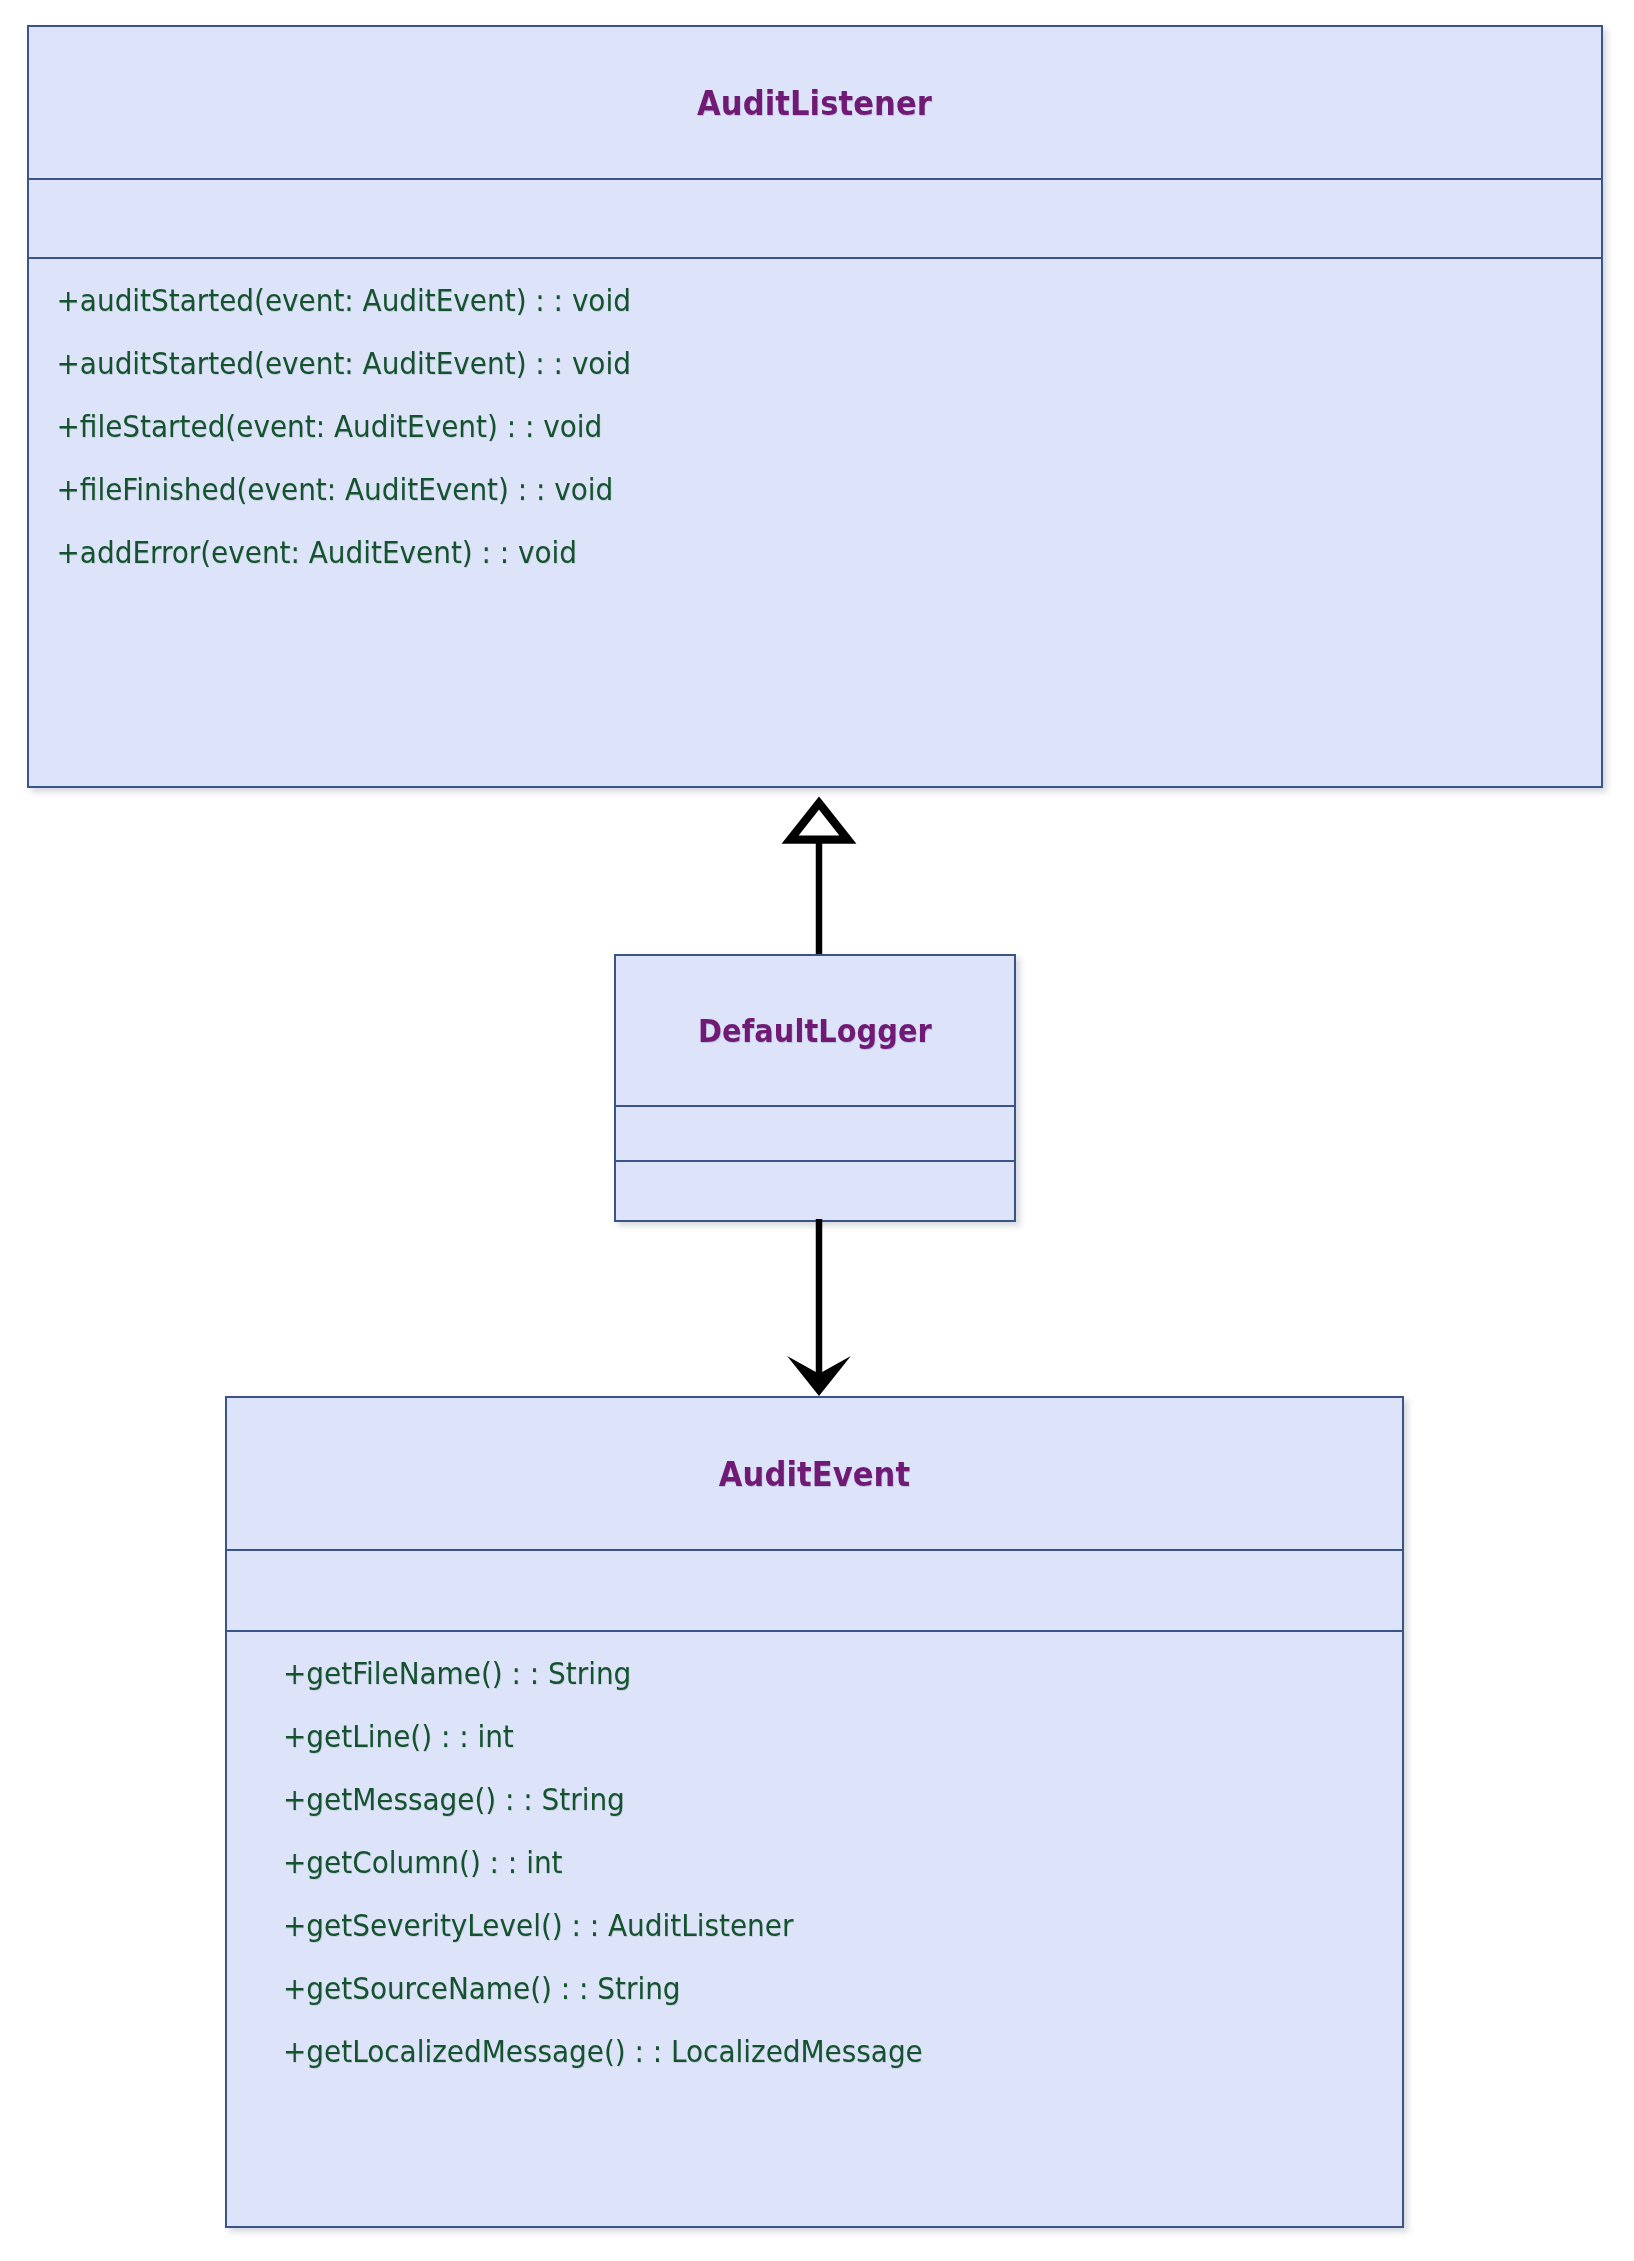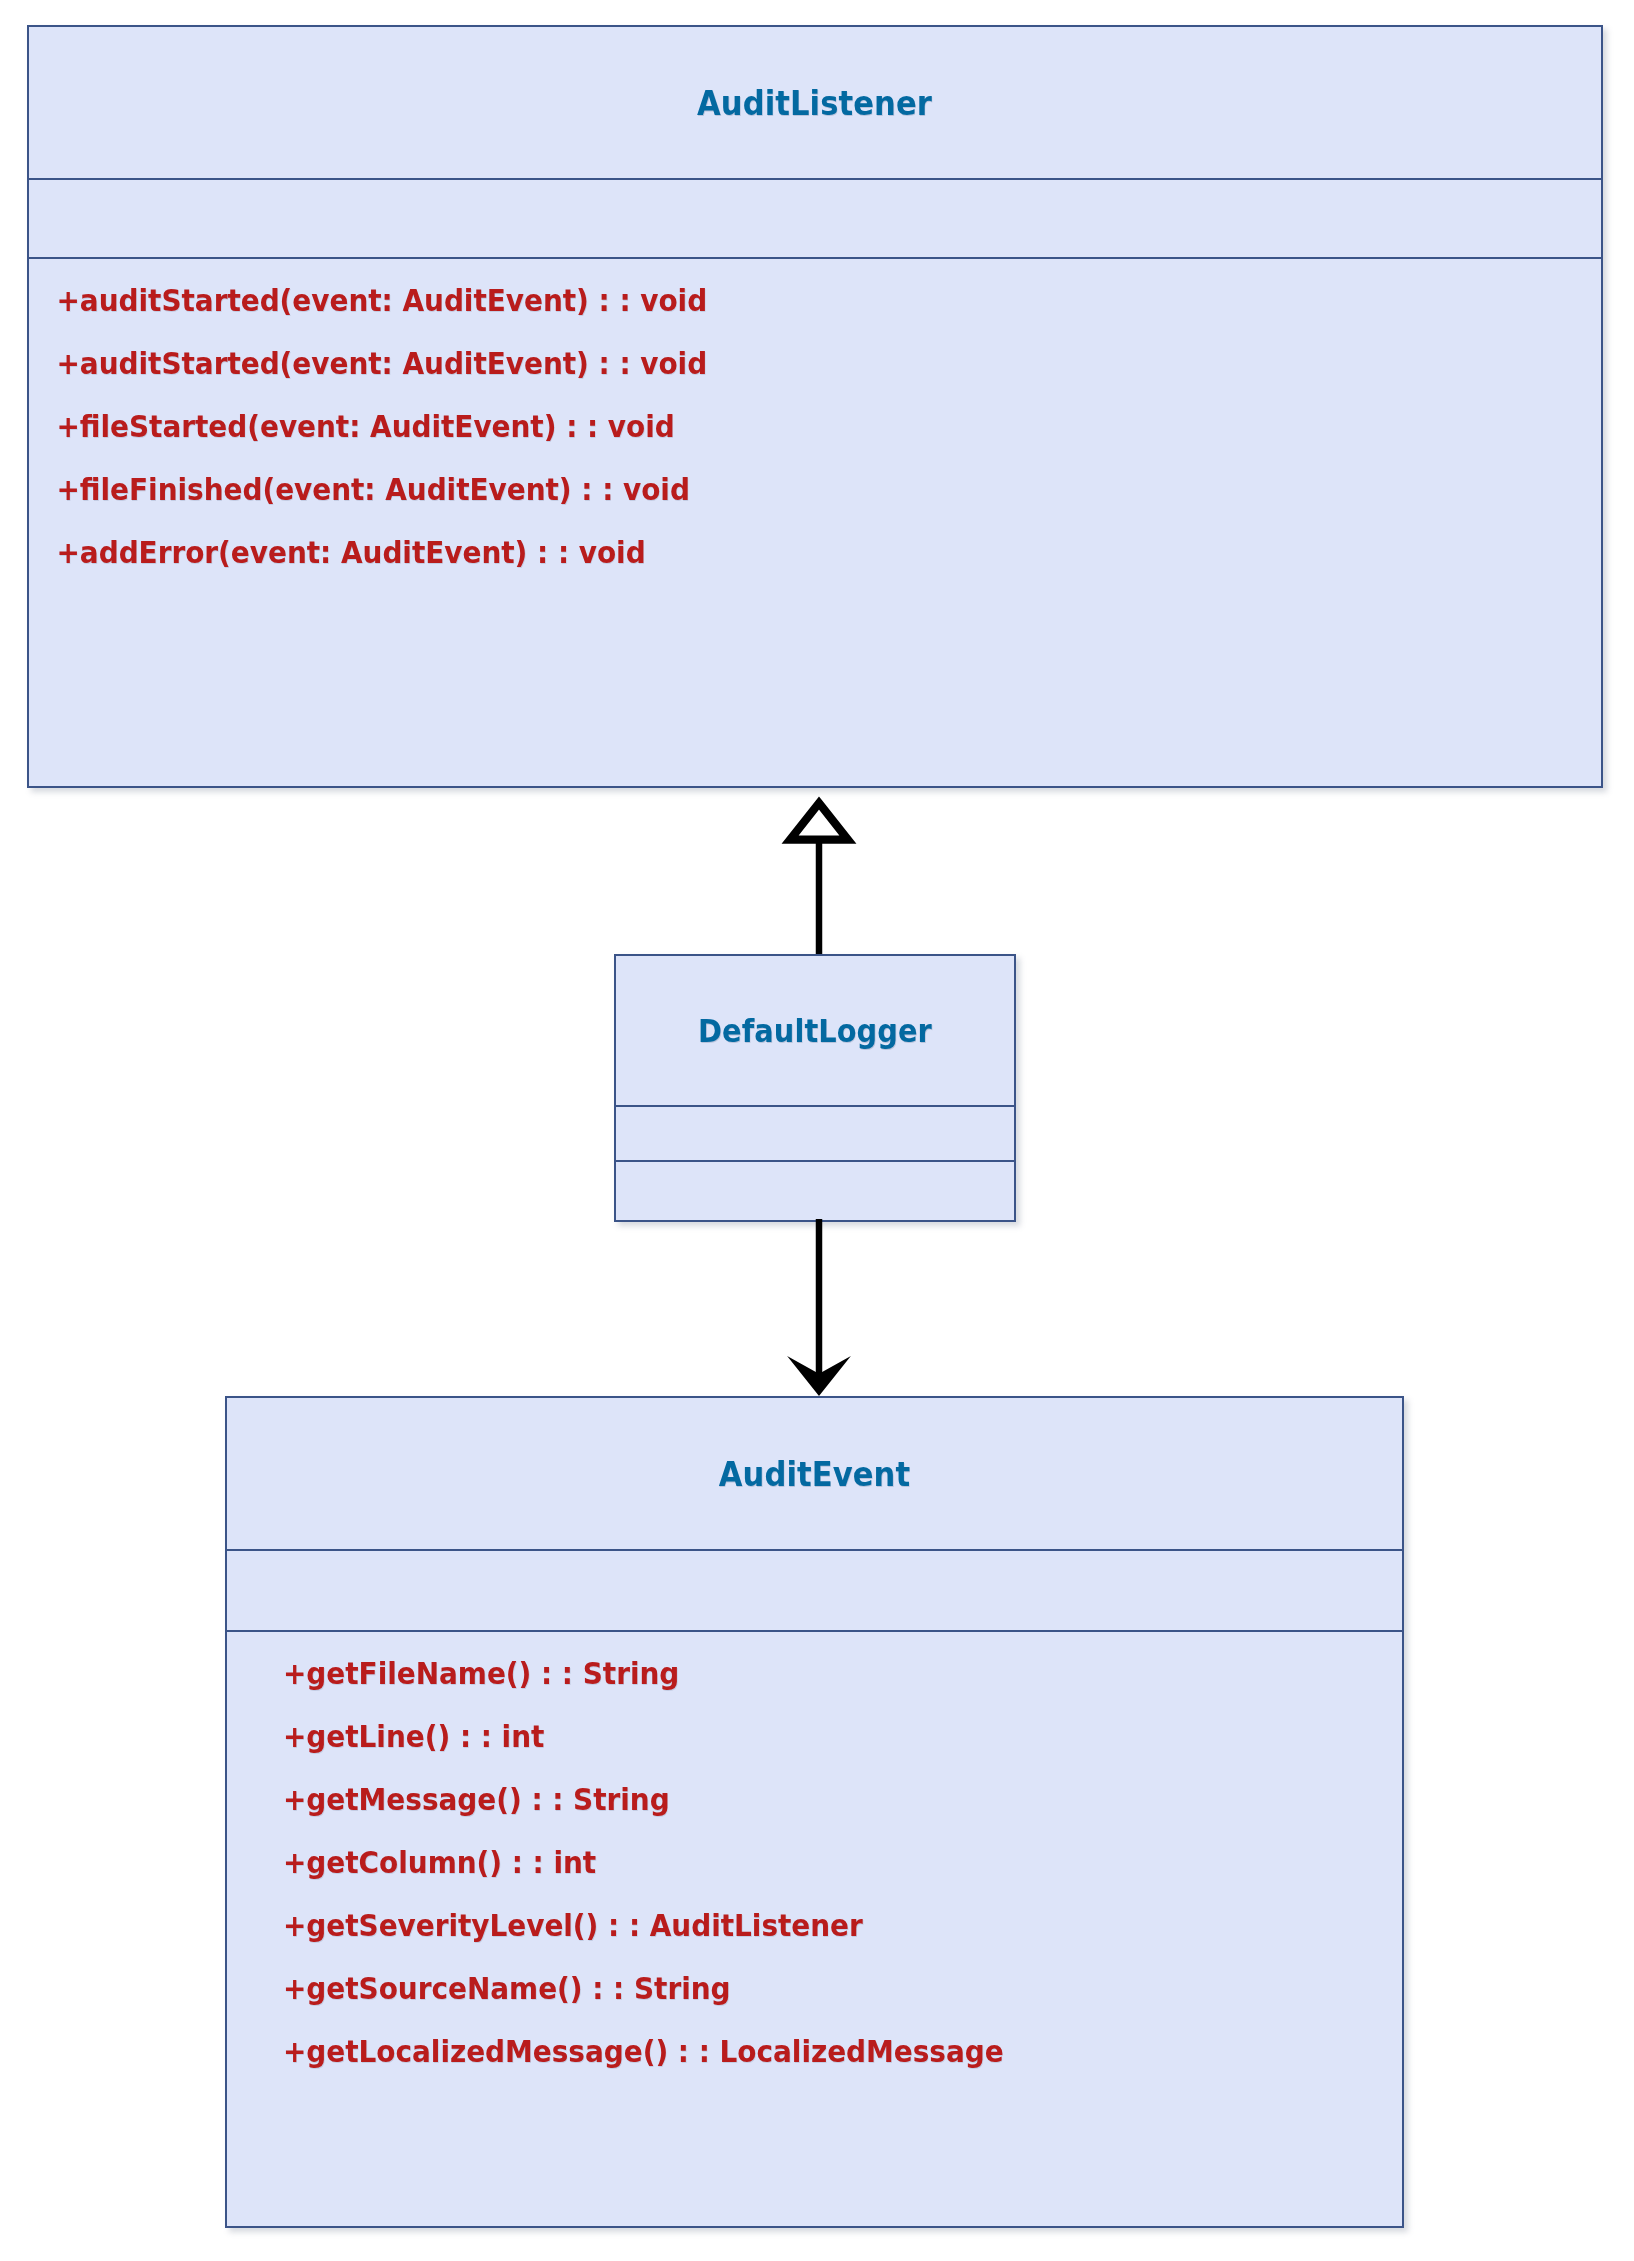--- a/index.html
+++ b/index.html
@@ -40,46 +40,45 @@
     box-sizing: border-box;
     display: flex;
     align-items: center;
     justify-content: center;
     border-bottom: 2.9px solid #3b5488;
     flex: none;
   }
 
   .uml-class-name {
     font-weight: bold;
-    color: #0369a1;
+    color: #701a75;
     font-size: 34px;
     letter-spacing: 0.1px;
     white-space: nowrap;
     text-shadow: 0.6px 0.6px 0 rgba(80,95,130,0.25);
   }
 
   .uml-attributes-compartment {
     box-sizing: border-box;
     border-bottom: 2.9px solid #3b5488;
     flex: none;
   }
 
   .uml-methods-compartment {
     box-sizing: border-box;
     flex: 1 1 auto;
     overflow: hidden;
   }
 
   .uml-member {
-    color: #b91c1c;
+    color: #14532d;
     font-size: 31px;
     line-height: 1.0;
     white-space: nowrap;
     text-shadow: 0.6px 0.6px 0 rgba(80,95,130,0.18);
-    font-weight: bold;
   }
 
   
   #audit-listener-class {
     left: 26.5px;
     top: 25px;
     width: 1576px;
     height: 763px;
   }
   #audit-listener-class .uml-title-compartment { height: 153px; }

